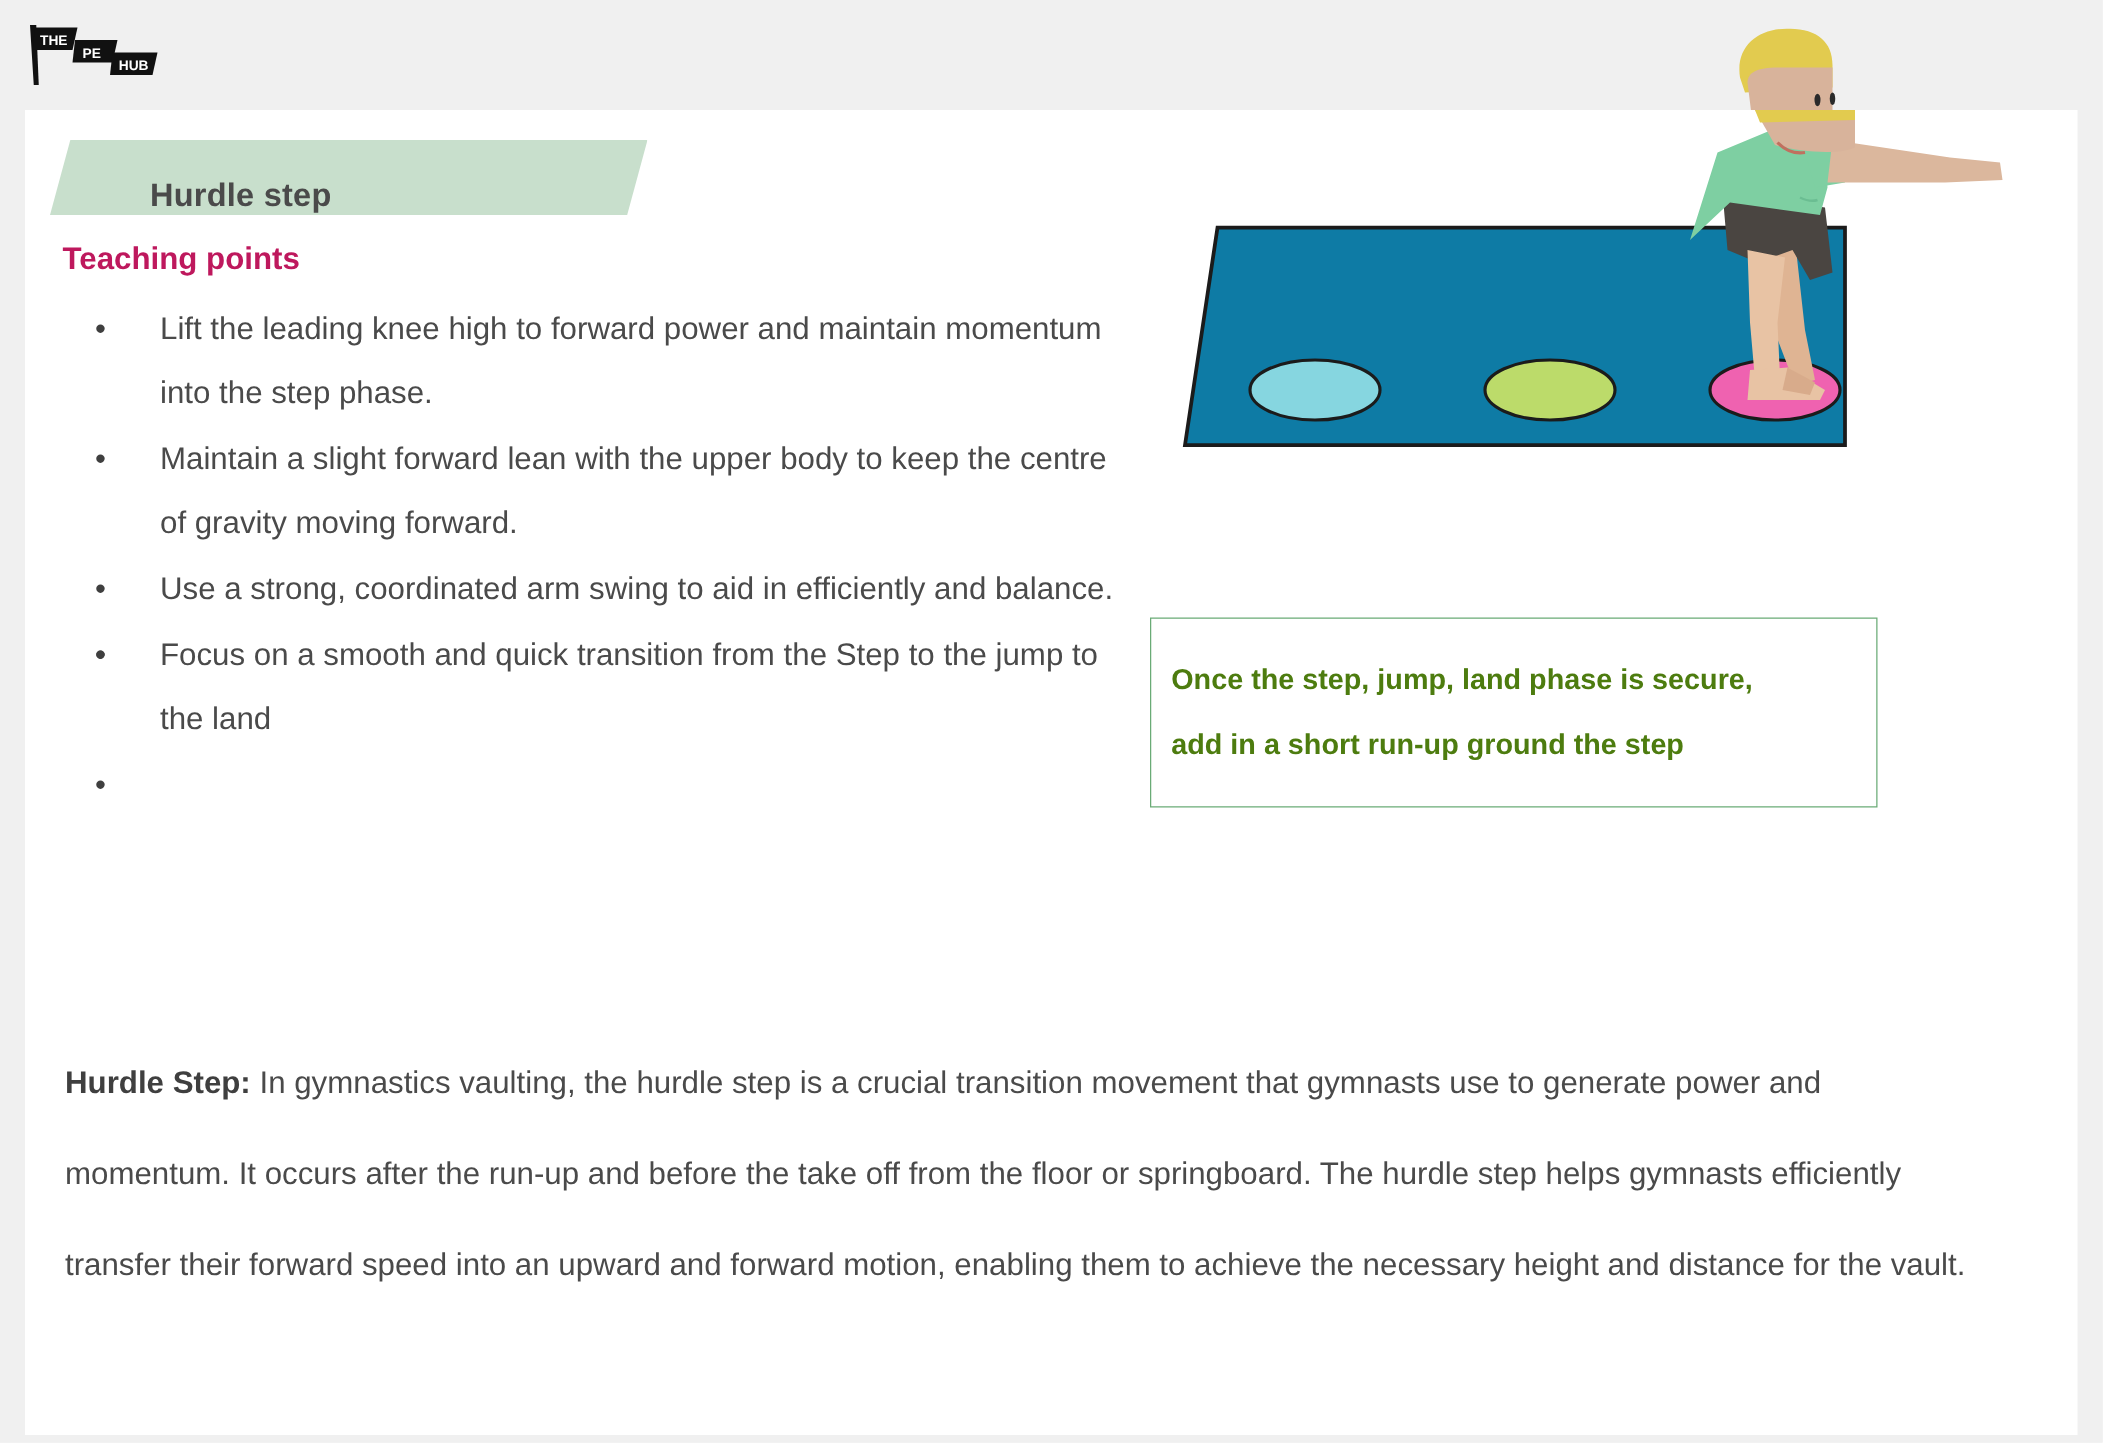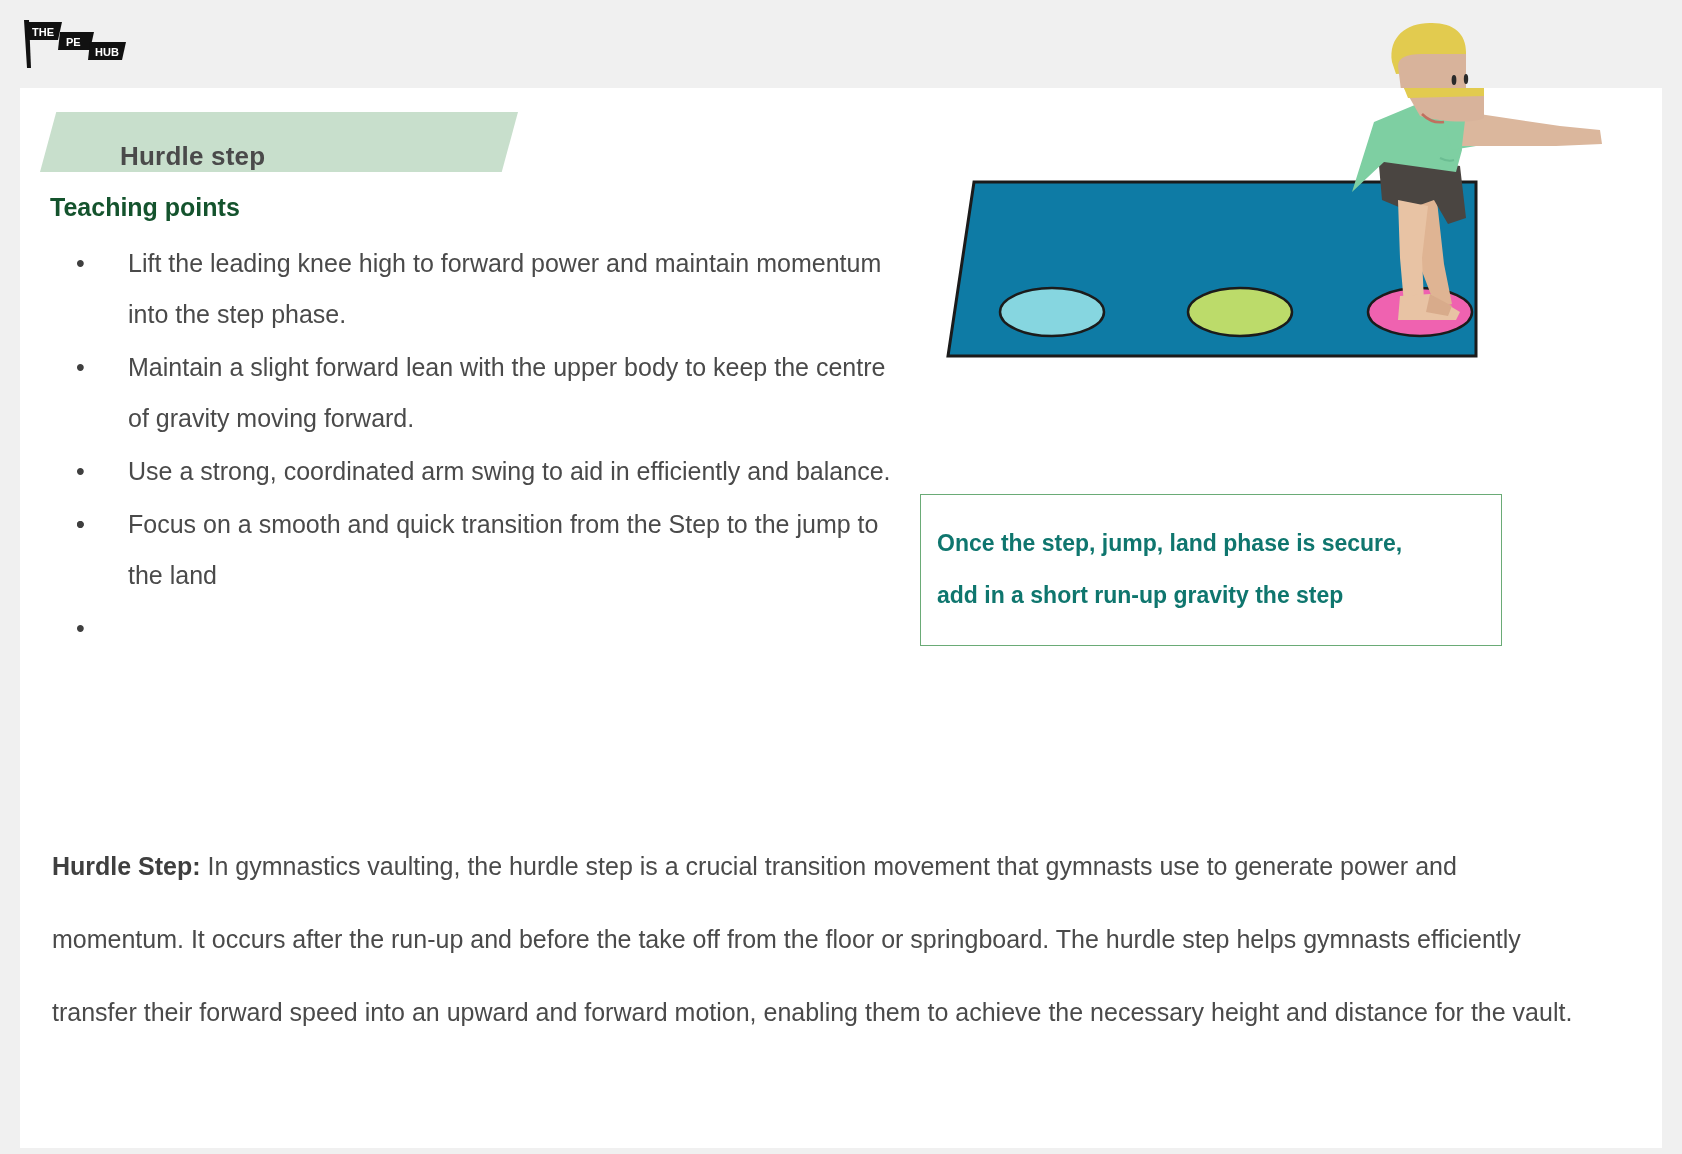--- a/index.html
+++ b/index.html
@@ -60,21 +60,21 @@
   
   #left-col {
     position: absolute;
     left: 30px;
     top: 105px;
     width: 860px;
   }
   #tp-heading {
     font-size: 25px;
     font-weight: 700;
-    color: #14532d;
+    color: #be185d;
     margin-bottom: 16px;
   }
   ul.tp-list { list-style: none; }
   ul.tp-list li {
     position: relative;
     padding-left: 78px;
     font-size: 25px;
     line-height: 51px;
     color: #4a4a4a;
     margin-bottom: 2px;
@@ -116,21 +116,21 @@
     top: 406px;
     width: 582px;
     border: 1px solid #6aab76;
     background: #ffffff;
     padding: 22px 22px 24px 16px;
   }
   #tip-box .tip-text {
     font-size: 23px;
     font-weight: 700;
     line-height: 52px;
-    color: #0f766e;
+    color: #4d7c0f;
   }
 
   
   #description {
     position: absolute;
     left: 32px;
     top: 742px;
     width: 1542px;
     font-size: 25px;
     line-height: 73px;
@@ -249,21 +249,21 @@
 
           <path d="M522 26 q10 10 22 8" stroke="#c0705f" stroke-width="2.5" fill="none"></path>
 
           <path d="M540 70 q8 4 14 2" stroke="#6bbd92" stroke-width="2" fill="none"></path>
         </g>
       </svg>
     </div>
 
     <div id="tip-box">
       <div class="tip-text">Once the step, jump, land phase is secure,</div>
-      <div class="tip-text">add in a short run-up gravity the step</div>
+      <div class="tip-text">add in a short run-up ground the step</div>
     </div>
 
     <div id="description">
       <span class="lead">Hurdle Step:</span>
       <span> In gymnastics vaulting, the hurdle step is a crucial transition movement that gymnasts use to generate power and momentum. It occurs after the run-up and before the take off from the floor or springboard. The hurdle step helps gymnasts efficiently transfer their forward speed into an upward and forward motion, enabling them to achieve the necessary height and distance for the vault.</span>
     </div>
 
   </div>
 </div>
 

